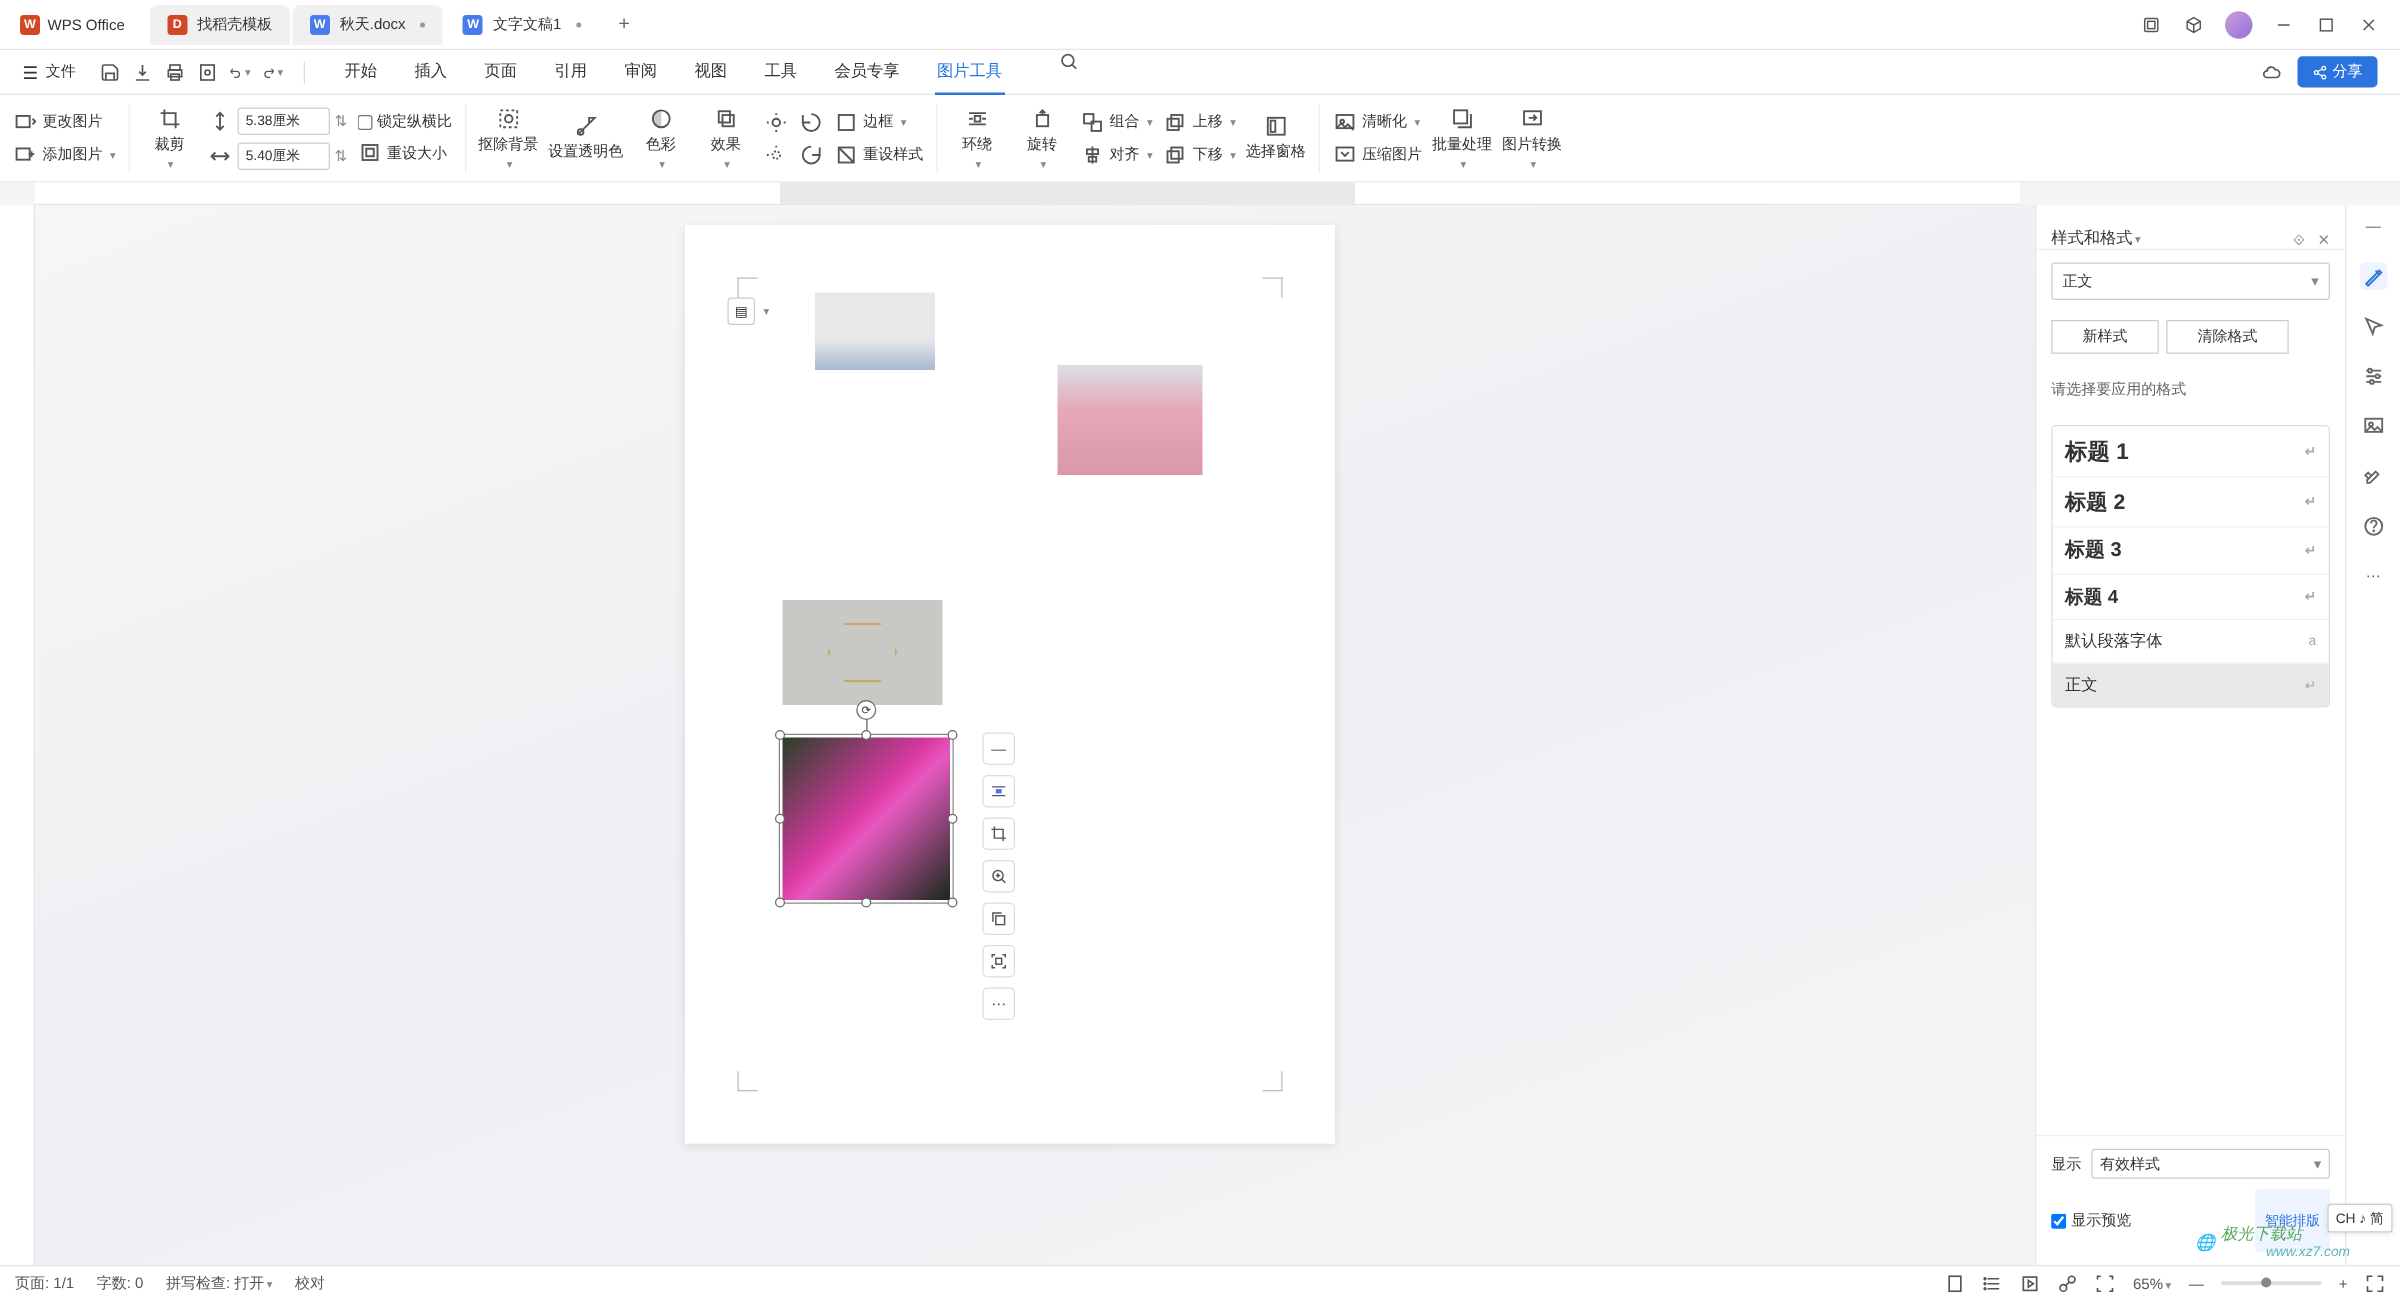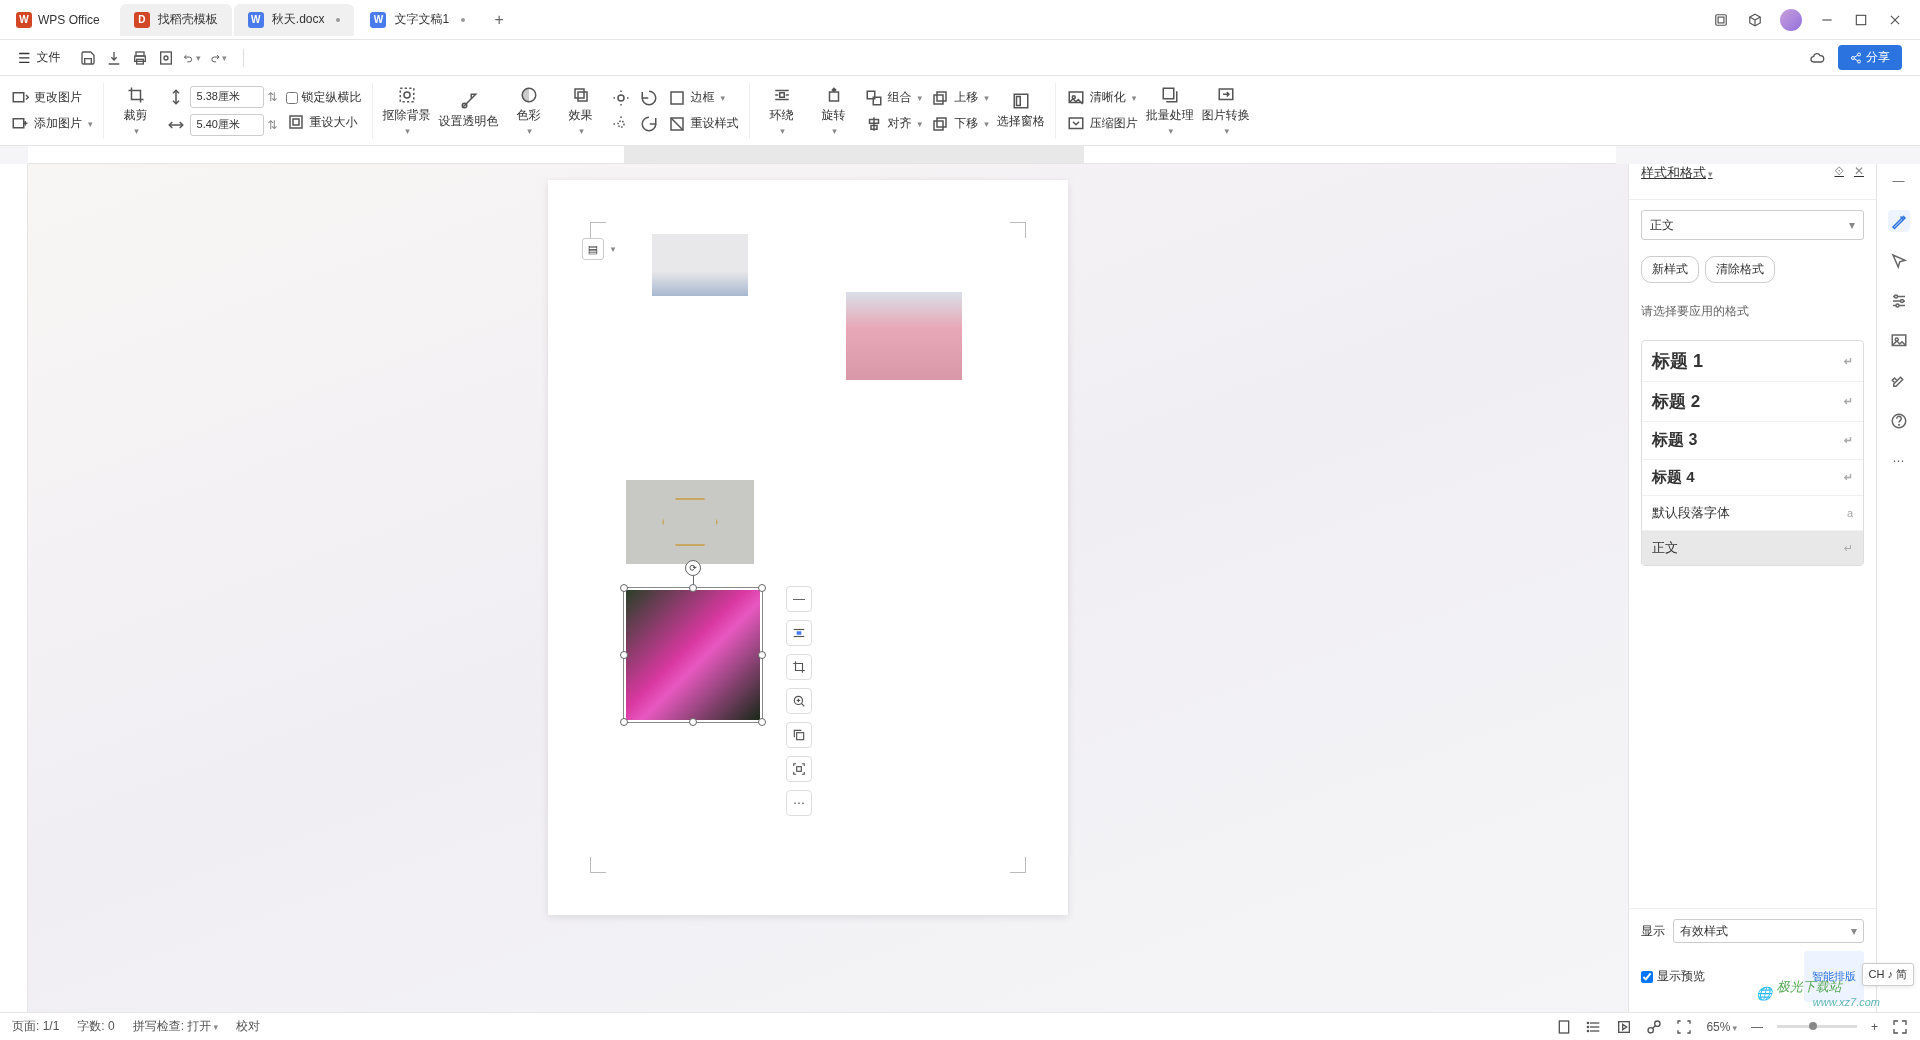--- a/index.html
+++ b/index.html
@@ -84,27 +84,27 @@
 
 .layout-btn { position: absolute; left: 34px; top: 58px; width: 22px; height: 22px; border: 1px solid #ccc; border-radius: 3px; background: #fff; display: flex; align-items: center; justify-content: center; font-size: 11px; }
 .layout-drop { position: absolute; left: 58px; top: 58px; width: 14px; height: 22px; display: flex; align-items: center; justify-content: center; font-size: 9px; color: #888; }
 
 .float-tools { position: absolute; left: 758px; top: 422px; display: flex; flex-direction: column; gap: 8px; }
 .ft-btn { width: 26px; height: 26px; border: 1px solid #ddd; border-radius: 4px; background: #fff; display: flex; align-items: center; justify-content: center; cursor: pointer; color: #555; }
 .ft-btn svg { width: 14px; height: 14px; }
 
 
 .sidebar-right { width: 248px; background: #fff; border-left: 1px solid #e5e5e5; display: flex; flex-direction: column; }
-.sb-header { height: 36px; display: flex; align-items: flex-start; padding: 0 12px; border-bottom: 1px solid #eee; text-decoration: underline; }
+.sb-header { height: 36px; display: flex; align-items: flex-end; padding: 0 12px; border-bottom: 1px solid #eee; }
 .sb-title { font-size: 13px; flex: 1; }
 .sb-icons { display: flex; gap: 10px; color: #888; }
 .sb-body { flex: 1; padding: 10px 12px; display: flex; flex-direction: column; gap: 16px; overflow: auto; }
 .style-select { width: 100%; height: 30px; border: 1px solid #ccc; border-radius: 3px; padding: 0 8px; display: flex; align-items: center; justify-content: space-between; font-size: 12px; }
 .style-btns { display: flex; gap: 6px; }
-.style-btn { padding: 4px 10px; border: 1px solid #ccc; border-radius: 10px; font-size: 12px; cursor: pointer; }
+.style-btn { padding: 4px 24px; border: 1px solid #ccc; border-radius: 0; font-size: 12px; cursor: pointer; }
 .style-hint { font-size: 12px; color: #666; margin-top: 4px; }
 .style-list { border: 1px solid #ddd; border-radius: 4px; margin-top: 4px; }
 .style-item { padding: 8px 10px; display: flex; justify-content: space-between; align-items: center; cursor: pointer; border-bottom: 1px solid #f0f0f0; font-size: 13px; }
 .style-item:last-child { border-bottom: none; }
 .style-item.h1 { font-size: 18px; font-weight: bold; }
 .style-item.h2 { font-size: 17px; font-weight: bold; }
 .style-item.h3 { font-size: 16px; font-weight: bold; }
 .style-item.h4 { font-size: 15px; font-weight: bold; }
 .style-item .ret { font-size: 11px; color: #aaa; }
 .style-item.sel { background: #e8e8e8; }
@@ -224,20 +224,37 @@
           <svg viewBox="0 0 24 24" fill="none" stroke="currentColor" stroke-width="2">
             <path d="M3 10h10a5 5 0 015 5v0a5 5 0 01-5 5H9m-6-10l4-4m-4 4l4 4"></path>
           </svg>
         </span>
       <span class="qa-icon drop">
           <svg viewBox="0 0 24 24" fill="none" stroke="currentColor" stroke-width="2">
             <path d="M21 10H11a5 5 0 00-5 5v0a5 5 0 005 5h4m6-10l-4-4m4 4l-4 4"></path>
           </svg>
         </span>
       <span class="divider-v"></span>
+    </div>
+    <div class="menu-tabs">
+      <span class="menu-tab">开始</span>
+      <span class="menu-tab">插入</span>
+      <span class="menu-tab">页面</span>
+      <span class="menu-tab">引用</span>
+      <span class="menu-tab">审阅</span>
+      <span class="menu-tab">视图</span>
+      <span class="menu-tab">工具</span>
+      <span class="menu-tab">会员专享</span>
+      <span class="menu-tab active">图片工具</span>
+      <span class="qa-icon" style="margin-left:16px;">
+          <svg viewBox="0 0 24 24" fill="none" stroke="currentColor" stroke-width="2">
+            <circle cx="11" cy="11" r="7"></circle>
+            <line x1="21" y1="21" x2="16" y2="16"></line>
+          </svg>
+        </span>
     </div>
   </div>
   <div class="menubar-right">
     <span class="qa-icon">
         <svg viewBox="0 0 24 24" fill="none" stroke="currentColor" stroke-width="2">
           <path d="M18 18H7a4 4 0 010-8 5 5 0 019.6-1.5A3.5 3.5 0 0118 18z"></path>
         </svg>
       </span>
     <div class="share-btn">
       <svg width="12" height="12" viewBox="0 0 24 24" fill="none" stroke="currentColor" stroke-width="2">

